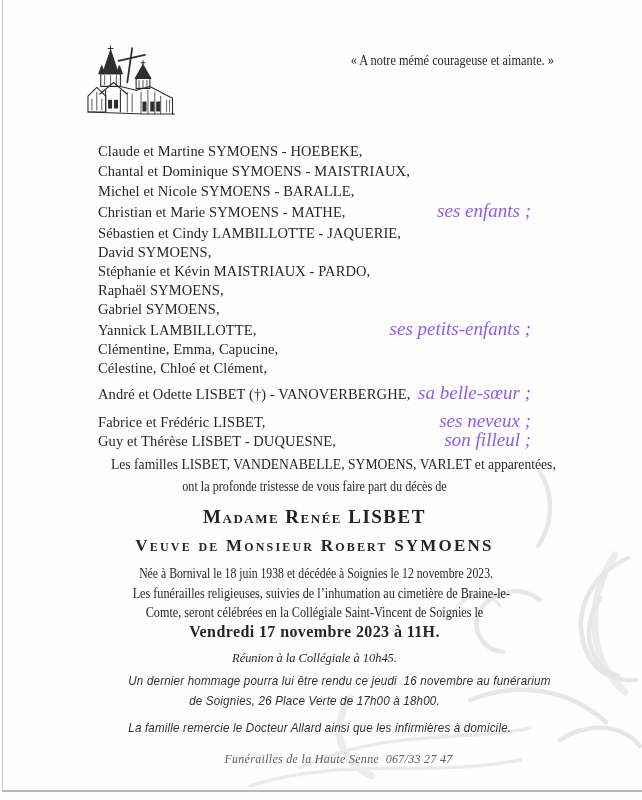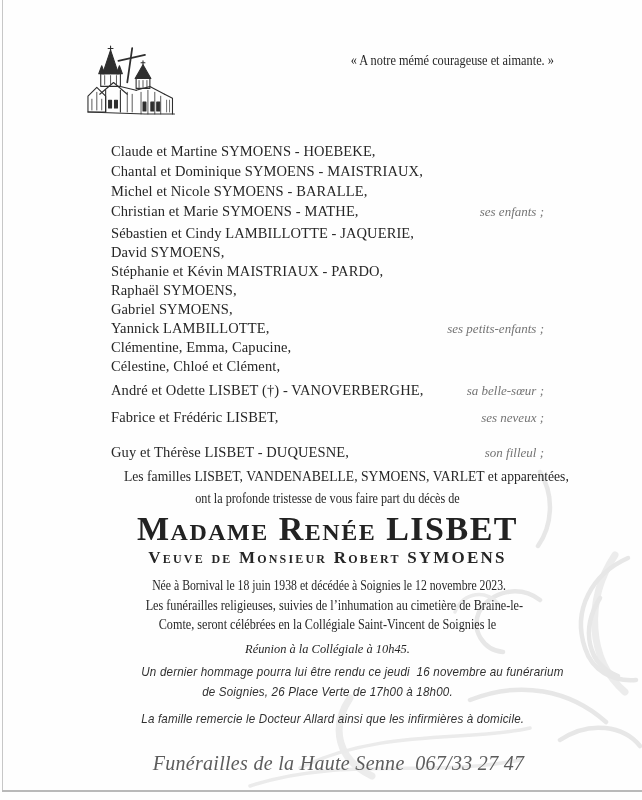--- a/index.html
+++ b/index.html
@@ -21,44 +21,44 @@
   .church { position:absolute; left:86px; top:45px; width:114px; height:73px; z-index:1; }
 
   
   .quote {
     position:absolute; top:53px; right:88px; z-index:1;
     font-size:14px; white-space:nowrap;
     transform:scaleX(.88); transform-origin:100% 50%;
   }
 
   
-  .content { position:absolute; left:111px; top:141px; width:433px; z-index:1; }
+  .content { position:absolute; left:98px; top:141px; width:433px; z-index:1; }
 
   .rel-group { }
   .g1 .rel-row { line-height:20px; }
   .g2 { margin-top:2px; }  .g2 .rel-row { line-height:19px; }
   .g3 { }                  .g3 .rel-row { line-height:19px; }
   .g4 { margin-top:5px; }  .g4 .rel-row { line-height:19px; }
   .g5 { margin-top:8px; }  .g5 .rel-row { line-height:18px; }
-  .g6 { }                  .g6 .rel-row { line-height:18px;margin-top:16px; }
+  .g6 { }                  .g6 .rel-row { line-height:18px; }
 
   .rel-row { display:flex; justify-content:space-between; align-items:baseline; }
   .rel-name { font-size:14.5px; letter-spacing:.1px; }
-  .rel-label { font-style:italic; font-size:13px; white-space:nowrap; color:#737373; }
+  .rel-label { font-style:italic; font-size:19px; white-space:nowrap; color:#8b5cf6; }
 
   .center { text-align:center; }
   .fitline { white-space:nowrap; transform-origin:50% 50%; }
 
   .families { margin-top:4px; line-height:20px; font-size:14.5px; transform:scaleX(.94); }
   .sadness  { margin-top:2px; line-height:20px; font-size:14.5px; transform:scaleX(.84); }
 
   .deceased {
     margin-top:5px; line-height:31px;
     font-variant:small-caps; font-weight:bold;
-    font-size:34px; letter-spacing:1.5px; color:#222;
+    font-size:19px; letter-spacing:1.5px; color:#222;
   }
   .widow {
     margin-top:3px; line-height:22px;
     font-variant:small-caps; font-weight:bold;
     font-size:17px; letter-spacing:2.2px; color:#262626;
   }
 
   .nee  { margin-top:6px; line-height:20px; font-size:14.5px; transform:scaleX(.81); }
   .fun1 { margin-top:1px; line-height:18.5px; font-size:14.5px; transform:scaleX(.84); }
   .fun2 { line-height:18.5px; font-size:14.5px; transform:scaleX(.84); }
@@ -69,21 +69,21 @@
   .sans-it {
     font-family:"Liberation Sans", sans-serif; font-style:italic;
     font-size:13.5px; color:#313131; letter-spacing:.2px;
   }
   .tribute1 { margin-top:4px; line-height:20px; transform:scaleX(.86); white-space:pre; }
   .tribute2 { line-height:20px; transform:scaleX(.86); }
   .thanks   { margin-top:7px; line-height:20px; transform:scaleX(.86); }
 
   .home {
     position:absolute; left:0; right:0; top:752px; z-index:1;
-    text-align:center; font-style:italic; font-size:20px; color:#5c5c5c;
+    text-align:center; font-style:italic; font-size:12px; color:#5c5c5c;
     white-space:pre; letter-spacing:.3px;margin-left:35px;
   }
 </style>
 </head>
 <body>
 
 <div class="page">
 
   <svg class="watermark" viewBox="0 0 642 800" aria-hidden="true">
     <g fill="none" stroke="#ececec" stroke-width="7" stroke-linecap="round">
@@ -213,20 +213,21 @@
     <div class="center families fitline">Les familles LISBET, VANDENABELLE, SYMOENS, VARLET et apparentées,</div>
     <div class="center sadness fitline">ont la profonde tristesse de vous faire part du décès de</div>
 
     <div class="center deceased">Madame Renée LISBET</div>
     <div class="center widow">Veuve de Monsieur Robert SYMOENS</div>
 
     <div class="center nee fitline">Née à Bornival le 18 juin 1938 et décédée à Soignies le 12 novembre 2023.</div>
     <div class="center fun1 fitline">Les funérailles religieuses, suivies de l’inhumation au cimetière de Braine-le-</div>
     <div class="center fun2 fitline">Comte, seront célébrées en la Collégiale Saint-Vincent de Soignies le</div>
 
+    <div class="center funeral-date">Vendredi 17 novembre 2023 à 11H.</div>
     <div class="center meeting fitline">Réunion à la Collégiale à 10h45.</div>
 
     <div class="center sans-it tribute1 fitline">Un dernier hommage pourra lui être rendu ce jeudi  16 novembre au funérarium</div>
     <div class="center sans-it tribute2 fitline">de Soignies, 26 Place Verte de 17h00 à 18h00.</div>
     <div class="center sans-it thanks fitline">La famille remercie le Docteur Allard ainsi que les infirmières à domicile.</div>
   </div>
 
   <div class="home">Funérailles de la Haute Senne  067/33 27 47</div>
 
 </div>

